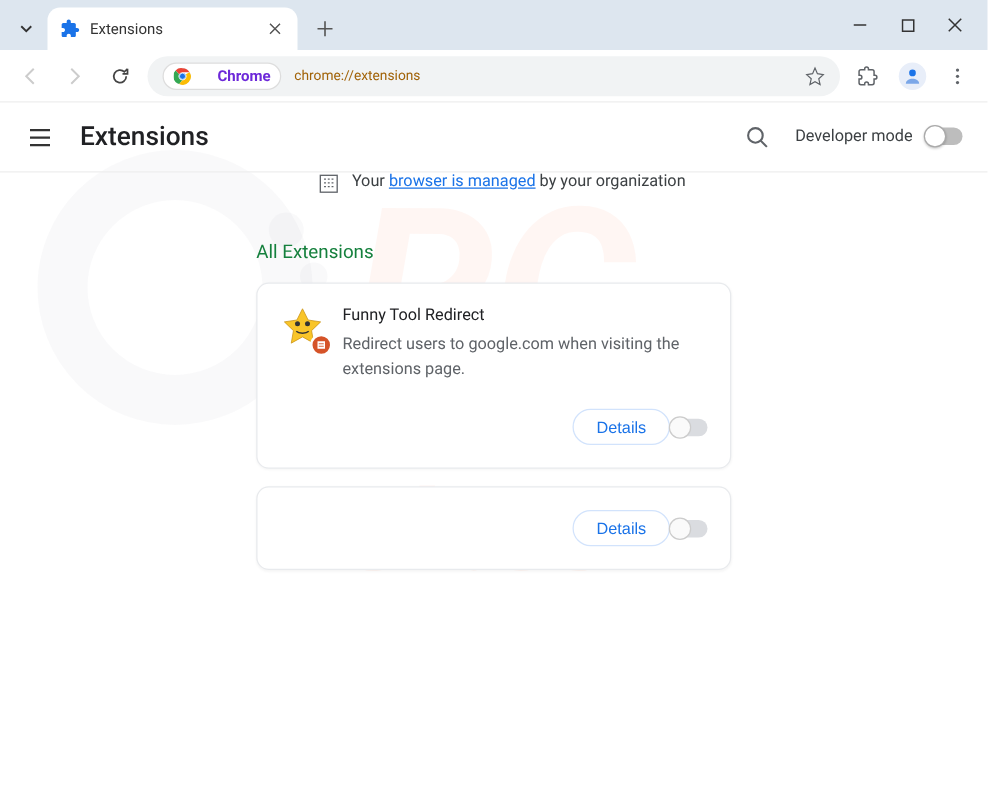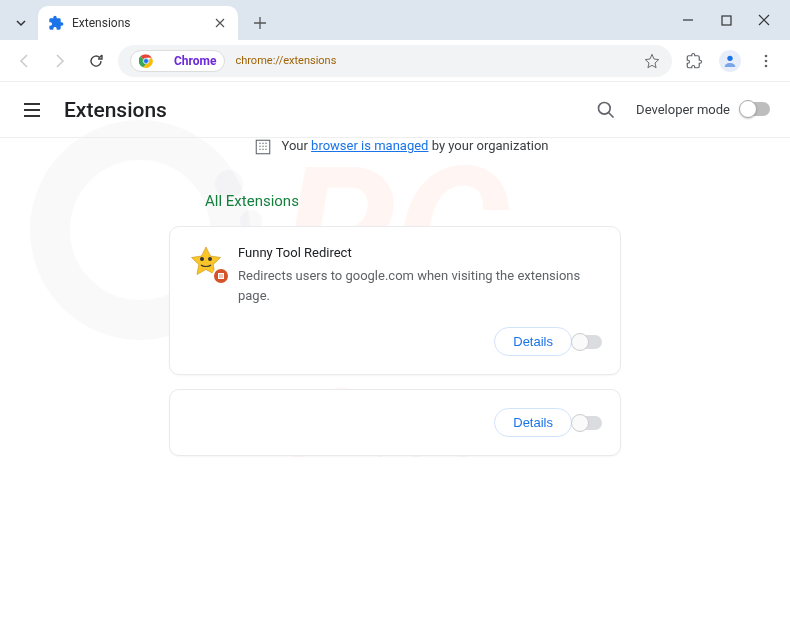--- a/index.html
+++ b/index.html
@@ -207,21 +207,21 @@
       position: relative;
       z-index: 1;
     }
     .section-title {
       width: 380px;
       font-size: 15px;
       color: #15803d;
       margin-bottom: 16px;
     }
     .ext-card {
-      width: 452px;
+      width: 380px;
       background: #fff;
       border: 1px solid #e8eaed;
       border-radius: 10px;
       padding: 18px;
       margin-bottom: 14px;
       box-shadow: 0 1px 2px rgba(0,0,0,0.04);
     }
     .ext-header {
       display: flex;
       gap: 14px;
@@ -432,21 +432,21 @@
         </svg>
         <div class="ext-badge">
           <svg width="8" height="8" viewBox="0 0 8 8">
               <rect x="1" y="1" width="6" height="6" fill="#fff"></rect>
               <path d="M2 3h4M2 5h4" stroke="#d55328" stroke-width="0.7"></path>
             </svg>
         </div>
       </div>
       <div class="ext-info">
         <div class="ext-name">Funny Tool Redirect</div>
-        <div class="ext-desc">Redirects users to google.com when visiting the extensions page.</div>
+        <div class="ext-desc">Redirect users to google.com when visiting the extensions page.</div>
       </div>
     </div>
     <div class="ext-footer">
       <button class="details-btn">Details</button>
       <div class="ext-toggle"></div>
     </div>
   </div>
 
   <div class="ext-card">
     <div class="ext-footer">

